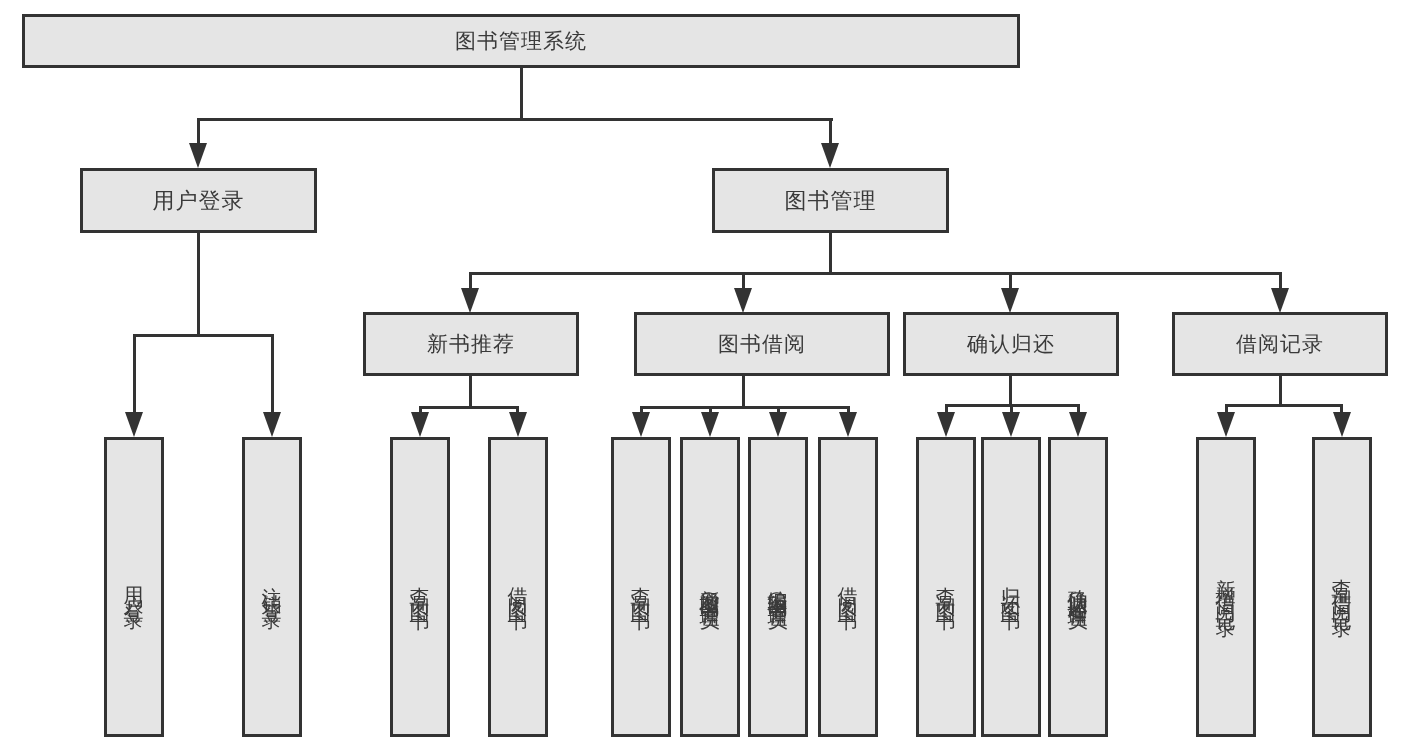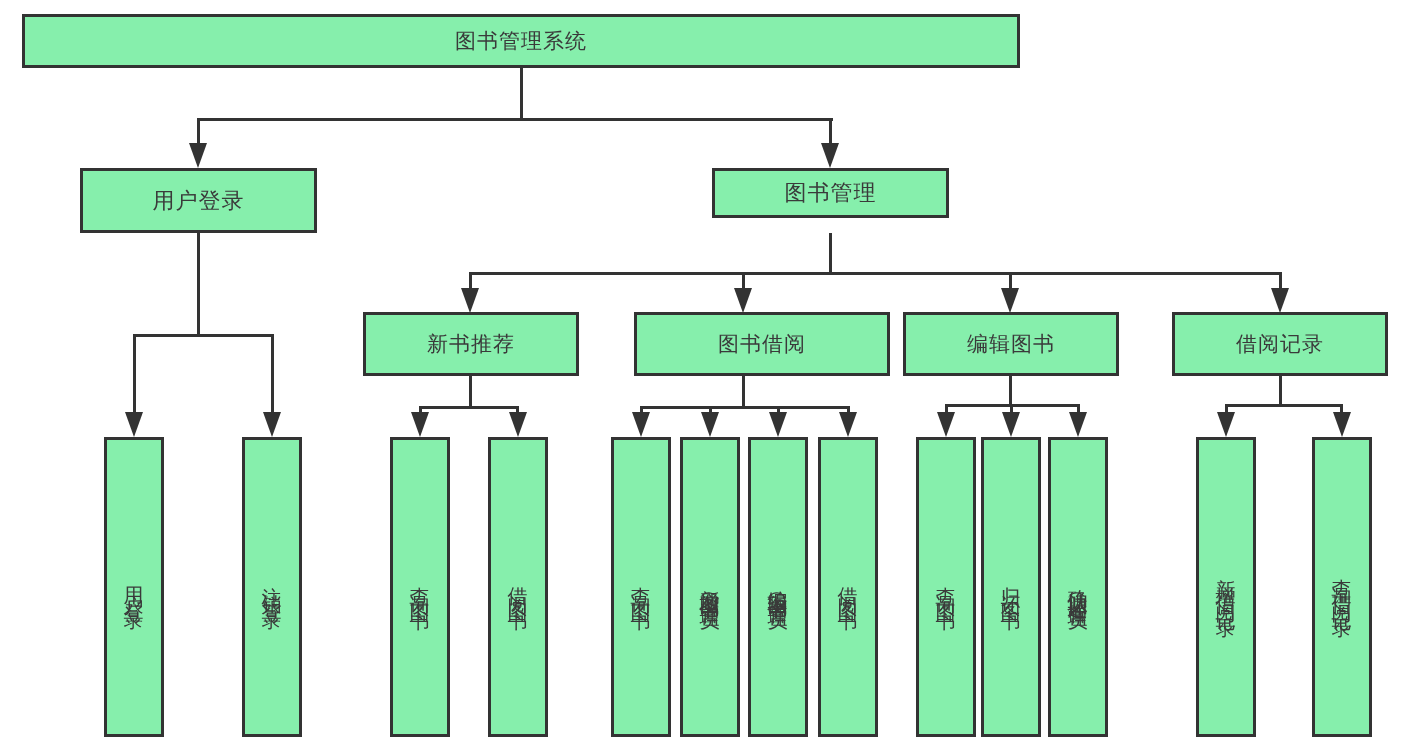--- a/index.html
+++ b/index.html
@@ -9,21 +9,21 @@
     height: 747px;
     background: var(--bg, #ffffff);
     font-family: "Liberation Sans", sans-serif;
     color: var(--text, #3a3a3a);
     overflow: hidden;
   }
   .box {
     position: absolute;
     box-sizing: border-box;
     border: 3px solid var(--line, #333333);
-    background: #86efac;
+    background: #e5e5e5;
     display: flex;
     align-items: center;
     justify-content: center;
   }
   .hlabel {
     font-size: 21px;
     letter-spacing: 1px;
     white-space: nowrap;
   }
   .vbox .vlabel {
@@ -67,21 +67,21 @@
   <div class="line" style="left:520px; top:66px; width:3px; height:54px;"></div>
   <div class="line" style="left:197px; top:118px; width:636px; height:3px;"></div>
   <div class="line" style="left:197px; top:118px; width:3px; height:32px;"></div>
   <div class="line" style="left:829px; top:118px; width:3px; height:32px;"></div>
   <div class="arrow" style="left:189px; top:143px;"></div>
   <div class="arrow" style="left:821px; top:143px;"></div>
 
   <div class="box" style="left:80px; top:168px; width:237px; height:65px;">
     <span class="hlabel" style="font-size:22px;">用户登录</span>
   </div>
-  <div class="box" style="left:712px; top:168px; width:237px; height:50px;">
+  <div class="box" style="left:712px; top:168px; width:237px; height:65px;">
     <span class="hlabel" style="font-size:22px;">图书管理</span>
   </div>
 
   <div class="line" style="left:197px; top:233px; width:3px; height:104px;"></div>
   <div class="line" style="left:133px; top:334px; width:141px; height:3px;"></div>
   <div class="line" style="left:133px; top:334px; width:3px; height:80px;"></div>
   <div class="line" style="left:271px; top:334px; width:3px; height:80px;"></div>
   <div class="arrow" style="left:125px; top:412px;"></div>
   <div class="arrow" style="left:263px; top:412px;"></div>
 
@@ -96,21 +96,21 @@
   <div class="arrow" style="left:1001px; top:288px;"></div>
   <div class="arrow" style="left:1271px; top:288px;"></div>
 
   <div class="box" style="left:363px; top:312px; width:216px; height:64px;">
     <span class="hlabel">新书推荐</span>
   </div>
   <div class="box" style="left:634px; top:312px; width:256px; height:64px;">
     <span class="hlabel">图书借阅</span>
   </div>
   <div class="box" style="left:903px; top:312px; width:216px; height:64px;">
-    <span class="hlabel">编辑图书</span>
+    <span class="hlabel">确认归还</span>
   </div>
   <div class="box" style="left:1172px; top:312px; width:216px; height:64px;">
     <span class="hlabel">借阅记录</span>
   </div>
 
   <div class="line" style="left:469px; top:376px; width:3px; height:33px;"></div>
   <div class="line" style="left:419px; top:406px; width:100px; height:3px;"></div>
   <div class="line" style="left:419px; top:406px; width:3px; height:9px;"></div>
   <div class="line" style="left:516px; top:406px; width:3px; height:9px;"></div>
   <div class="arrow" style="left:411px; top:412px;"></div>

